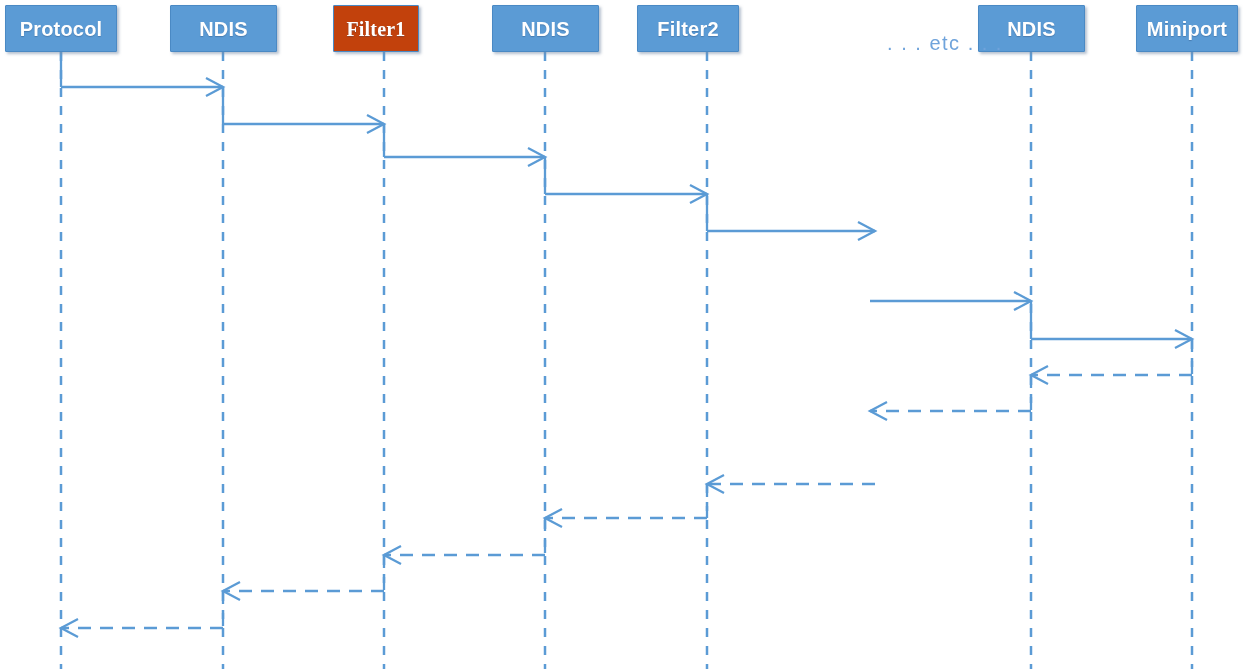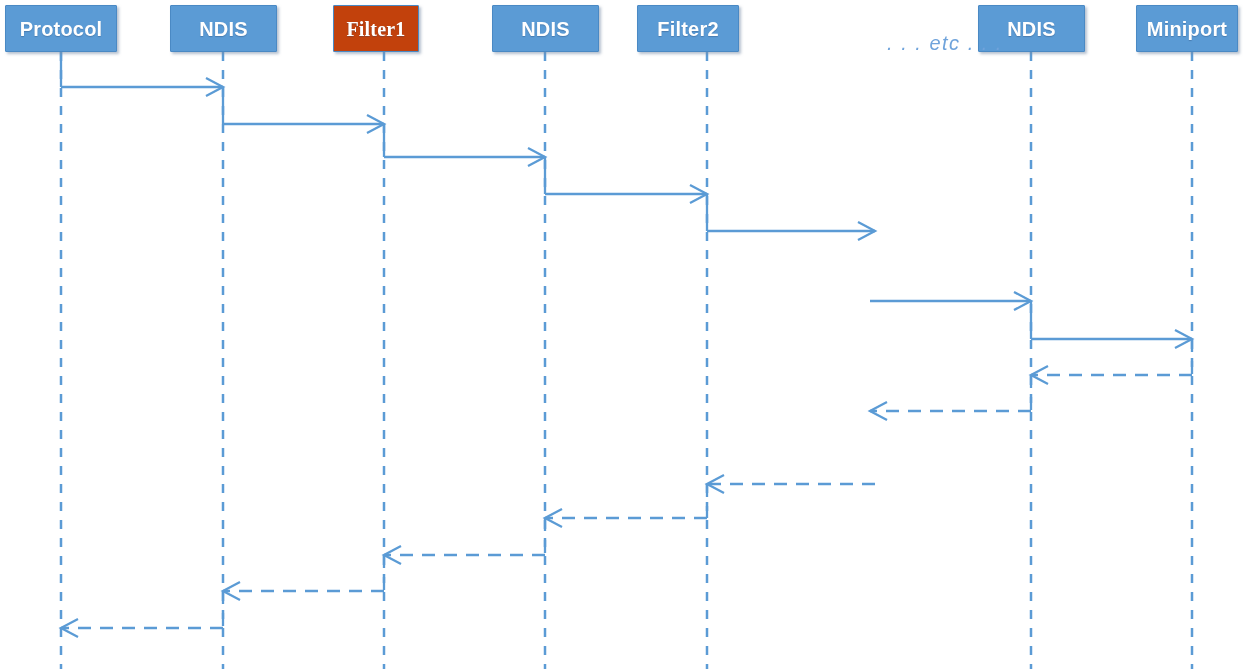--- a/index.html
+++ b/index.html
@@ -46,21 +46,20 @@
   }
   .etc-label {
     position: absolute;
     display: flex;
     align-items: center;
     justify-content: center;
     color: #6FA3DB;
     font-size: 20px;
     letter-spacing: 1.5px;
     white-space: nowrap;
-    font-style: italic;
   }
 </style>
 </head>
 <body>
 
 <div id="diagram-root">
 
   <svg class="svg-layer" id="svg-layer" viewBox="0 0 1254 669" xmlns="http://www.w3.org/2000/svg">
     <g id="lifelines-group">
         <line x1="61" y1="52" x2="61" y2="669" stroke="#5B9BD5" stroke-width="2.5" stroke-dasharray="9 9" stroke-linecap="butt"></line>

